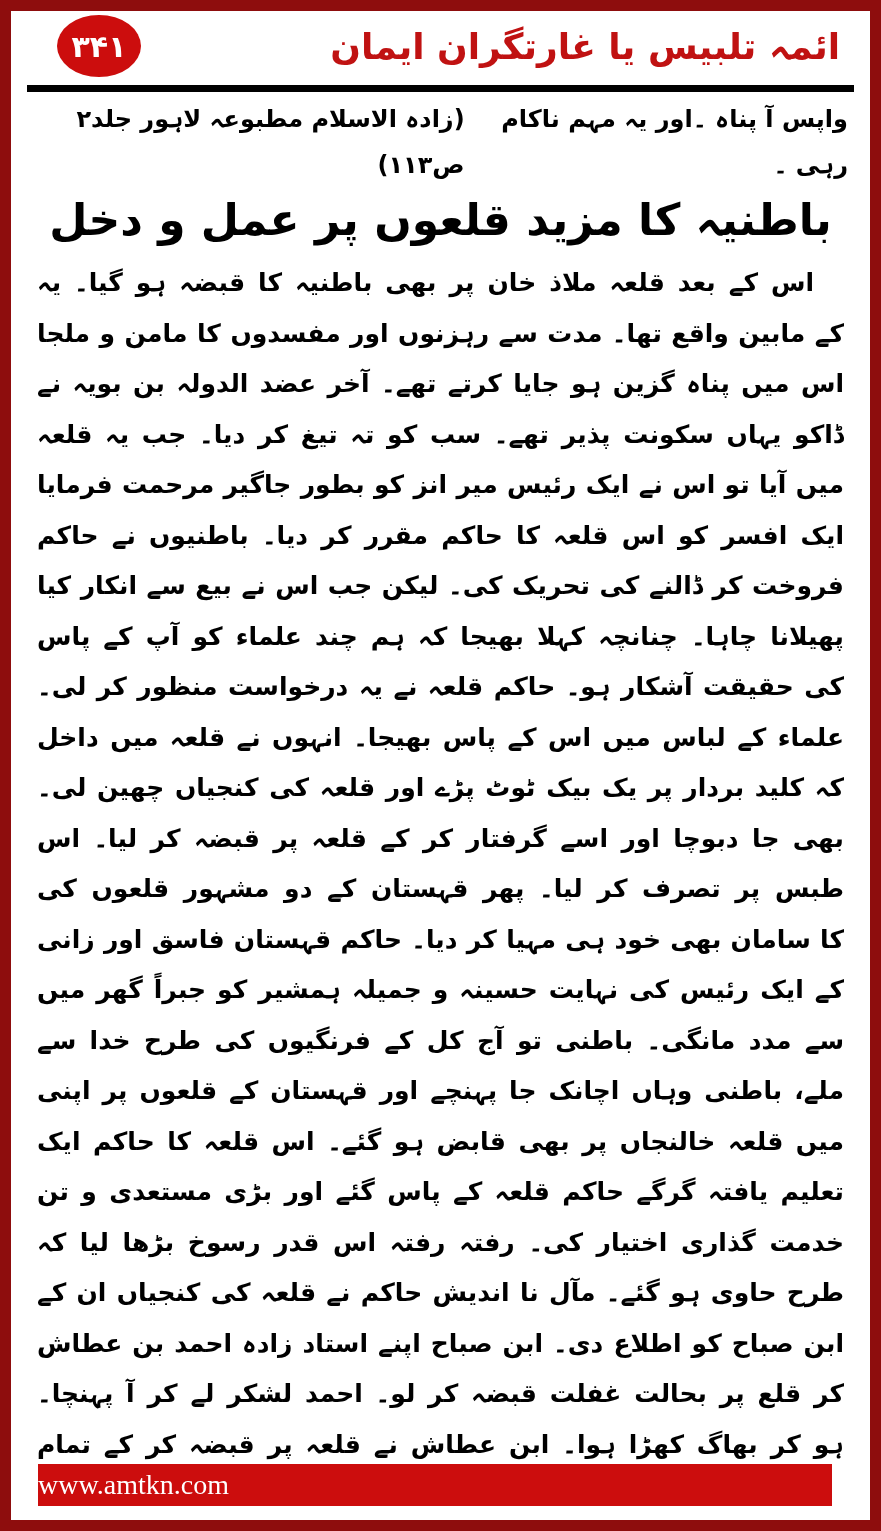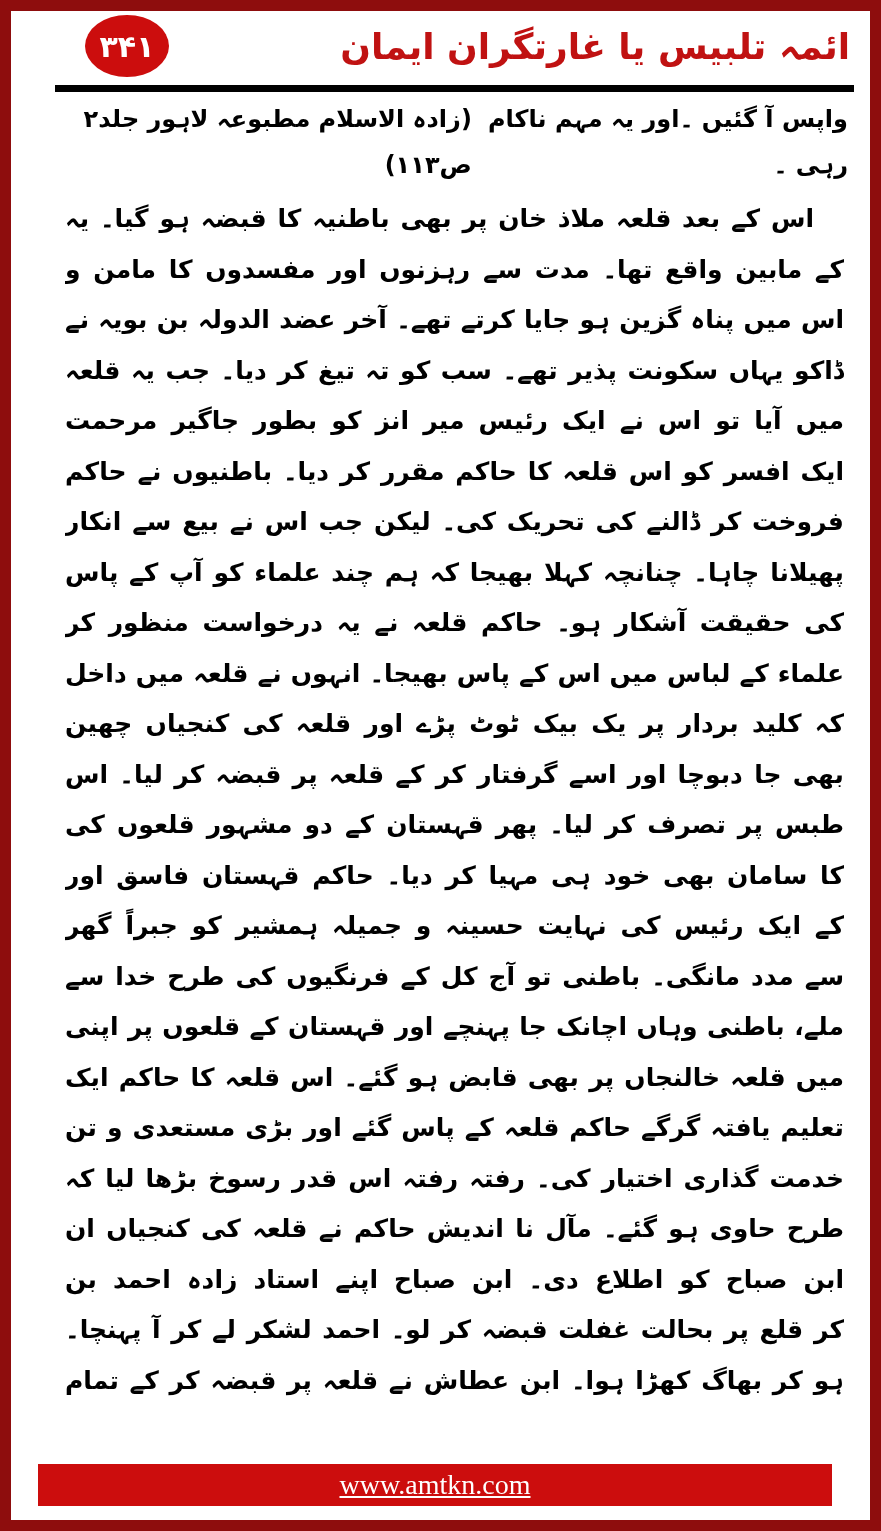--- a/index.html
+++ b/index.html
@@ -5,33 +5,32 @@
   html,body{margin:0;padding:0;background:#e8e8e8;}
   .page{
     position:relative;
     width:881px;height:1531px;
     box-sizing:border-box;
     margin:0 auto;
     background:var(--paper,#fff);
     border:11px solid var(--frame-red,#8e0d0d);
     overflow:hidden;
     font-family:"DejaVu Sans",sans-serif;
-    padding-left:28px;
   }
   
   .header{position:relative;height:66px;}
   .badge{
     position:absolute;left:46px;top:4px;
     width:84px;height:62px;border-radius:50%;
     background:var(--accent-red,#cc0d0d);
     display:flex;align-items:center;justify-content:center;
     color:#fff;font-size:30px;font-weight:bold;
   }
   .title{
-    position:absolute;right:20px;top:6px;margin:0;
+    position:absolute;right:30px;top:6px;margin:0;
     direction:rtl;color:var(--title-red,#c01212);
     font-size:36px;font-weight:bold;line-height:60px;
     font-family:"DejaVu Sans",sans-serif;
   }
   .rule{height:7px;background:#000;margin:8px 16px 0 16px;}
   
   .refline{
     direction:rtl;display:flex;justify-content:space-between;
     margin:4px 22px 0 22px;font-size:24px;font-weight:bold;
     line-height:46px;color:#000;
@@ -59,41 +58,42 @@
   .body-line:first-child{text-indent:30px;}
   
   .footer{
     position:absolute;left:27px;right:38px;bottom:14px;height:42px;
     background:var(--accent-red,#cc0d0d);
     display:flex;align-items:center;
     color:#fff;
     font-family:"Liberation Serif",serif;
     font-size:28px;
   }
-  .footer span{flex:1;text-align:center;text-decoration:underline;}
+  .footer span{flex:1;}
 </style>
 </head>
 <body>
 
 <div class="page">
 
   <div class="header">
     <div class="badge">
       <span>۳۴۱</span>
     </div>
     <h1 class="title">ائمہ تلبیس یا غارتگران ایمان</h1>
   </div>
 
   <div class="rule"></div>
 
   <div class="refline">
-    <span>واپس آ گئیں ۔اور یہ مہم ناکام رہی ۔</span>
+    <span>واپس آ پناہ ۔اور یہ مہم ناکام رہی ۔</span>
     <span>(زادہ الاسلام مطبوعہ لاہور جلد۲ ص۱۱۳)</span>
   </div>
 
+  <h2 class="heading">باطنیہ کا مزید قلعوں پر عمل و دخل</h2>
 
   <div class="body">
       <div class="body-line">اس کے بعد قلعہ ملاذ خان پر بھی باطنیہ کا قبضہ ہو گیا۔ یہ قلعہ جو فارس اور خوزستان</div>
       <div class="body-line">کے مابین واقع تھا۔ مدت سے رہزنوں اور مفسدوں کا مامن و ملجا بنا ہوا تھا۔ قزاق قافلے لوٹ کر</div>
       <div class="body-line">اس میں پناہ گزین ہو جایا کرتے تھے۔ آخر عضد الدولہ بن بویہ نے اس قلعہ کو سر کیا اور جس قدر</div>
       <div class="body-line">ڈاکو یہاں سکونت پذیر تھے۔ سب کو تہ تیغ کر دیا۔ جب یہ قلعہ سلطان ملک شاہ کے حیطہء تصرف</div>
       <div class="body-line">میں آیا تو اس نے ایک رئیس میر انز کو بطور جاگیر مرحمت فرمایا تھا۔ میر انز نے اپنی طرف سے</div>
       <div class="body-line">ایک افسر کو اس قلعہ کا حاکم مقرر کر دیا۔ باطنیوں نے حاکم قلعہ سے مراسم پیدا کئے۔ اور قلعہ کے</div>
       <div class="body-line">فروخت کر ڈالنے کی تحریک کی۔ لیکن جب اس نے بیع سے انکار کیا تو باطنیہ نے خدع کا جال</div>
       <div class="body-line">پھیلانا چاہا۔ چنانچہ کہلا بھیجا کہ ہم چند علماء کو آپ کے پاس بھیجتے ہیں۔ تا کہ تم پر ہمارے مذہب</div>

